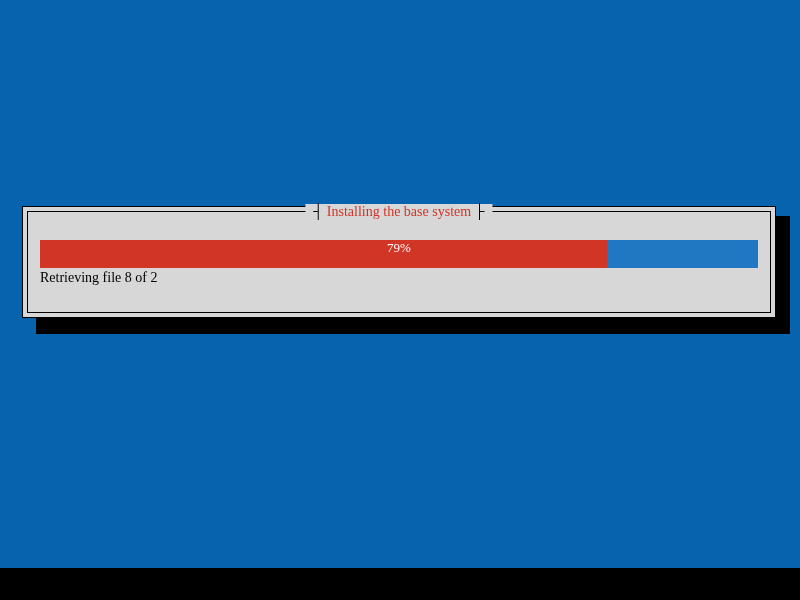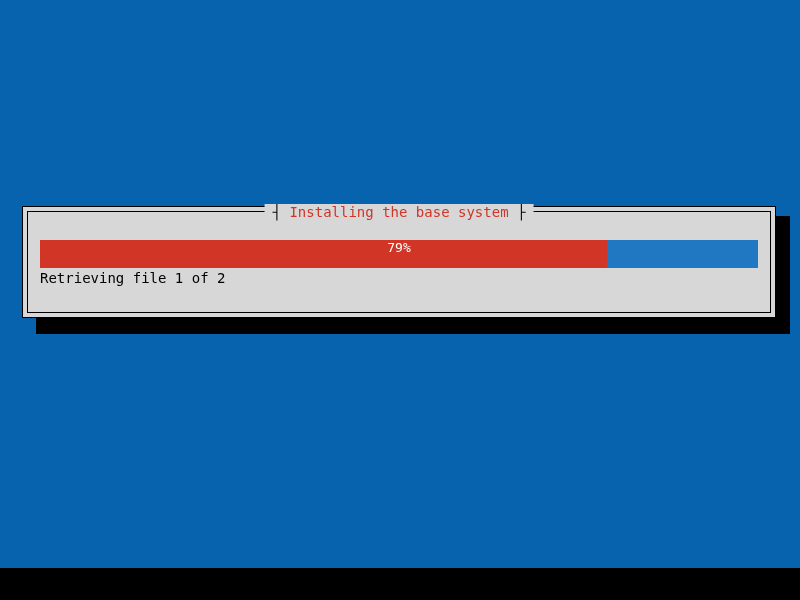--- a/index.html
+++ b/index.html
@@ -27,20 +27,21 @@
       background: #000;
     }
     .dialog {
       position: absolute;
       left: 22px;
       top: 206px;
       width: 754px;
       height: 112px;
       background: #d7d7d7;
       border: 1px solid #000;
+      font-family: Liberation Serif, serif;
     }
     .dialog-inner {
       position: absolute;
       left: 4px;
       top: 4px;
       right: 4px;
       bottom: 4px;
       border: 1px solid #000;
     }
     .dialog-title {
@@ -94,15 +95,15 @@
 
 <div class="dialog">
   <div class="dialog-inner">
     <div class="dialog-title">
       <span class="title-bar">┤ </span><span>Installing the base system</span><span class="title-bar"> ├</span>
     </div>
     <div class="progress-track">
       <div class="progress-fill" id="progress-fill" style="width: 79%;"></div>
       <div class="progress-label">79%</div>
     </div>
-    <div class="status-text">Retrieving file 1 of 2</div>
+    <div class="status-text">Retrieving file 8 of 2</div>
   </div>
 </div>
 
 </body></html>

